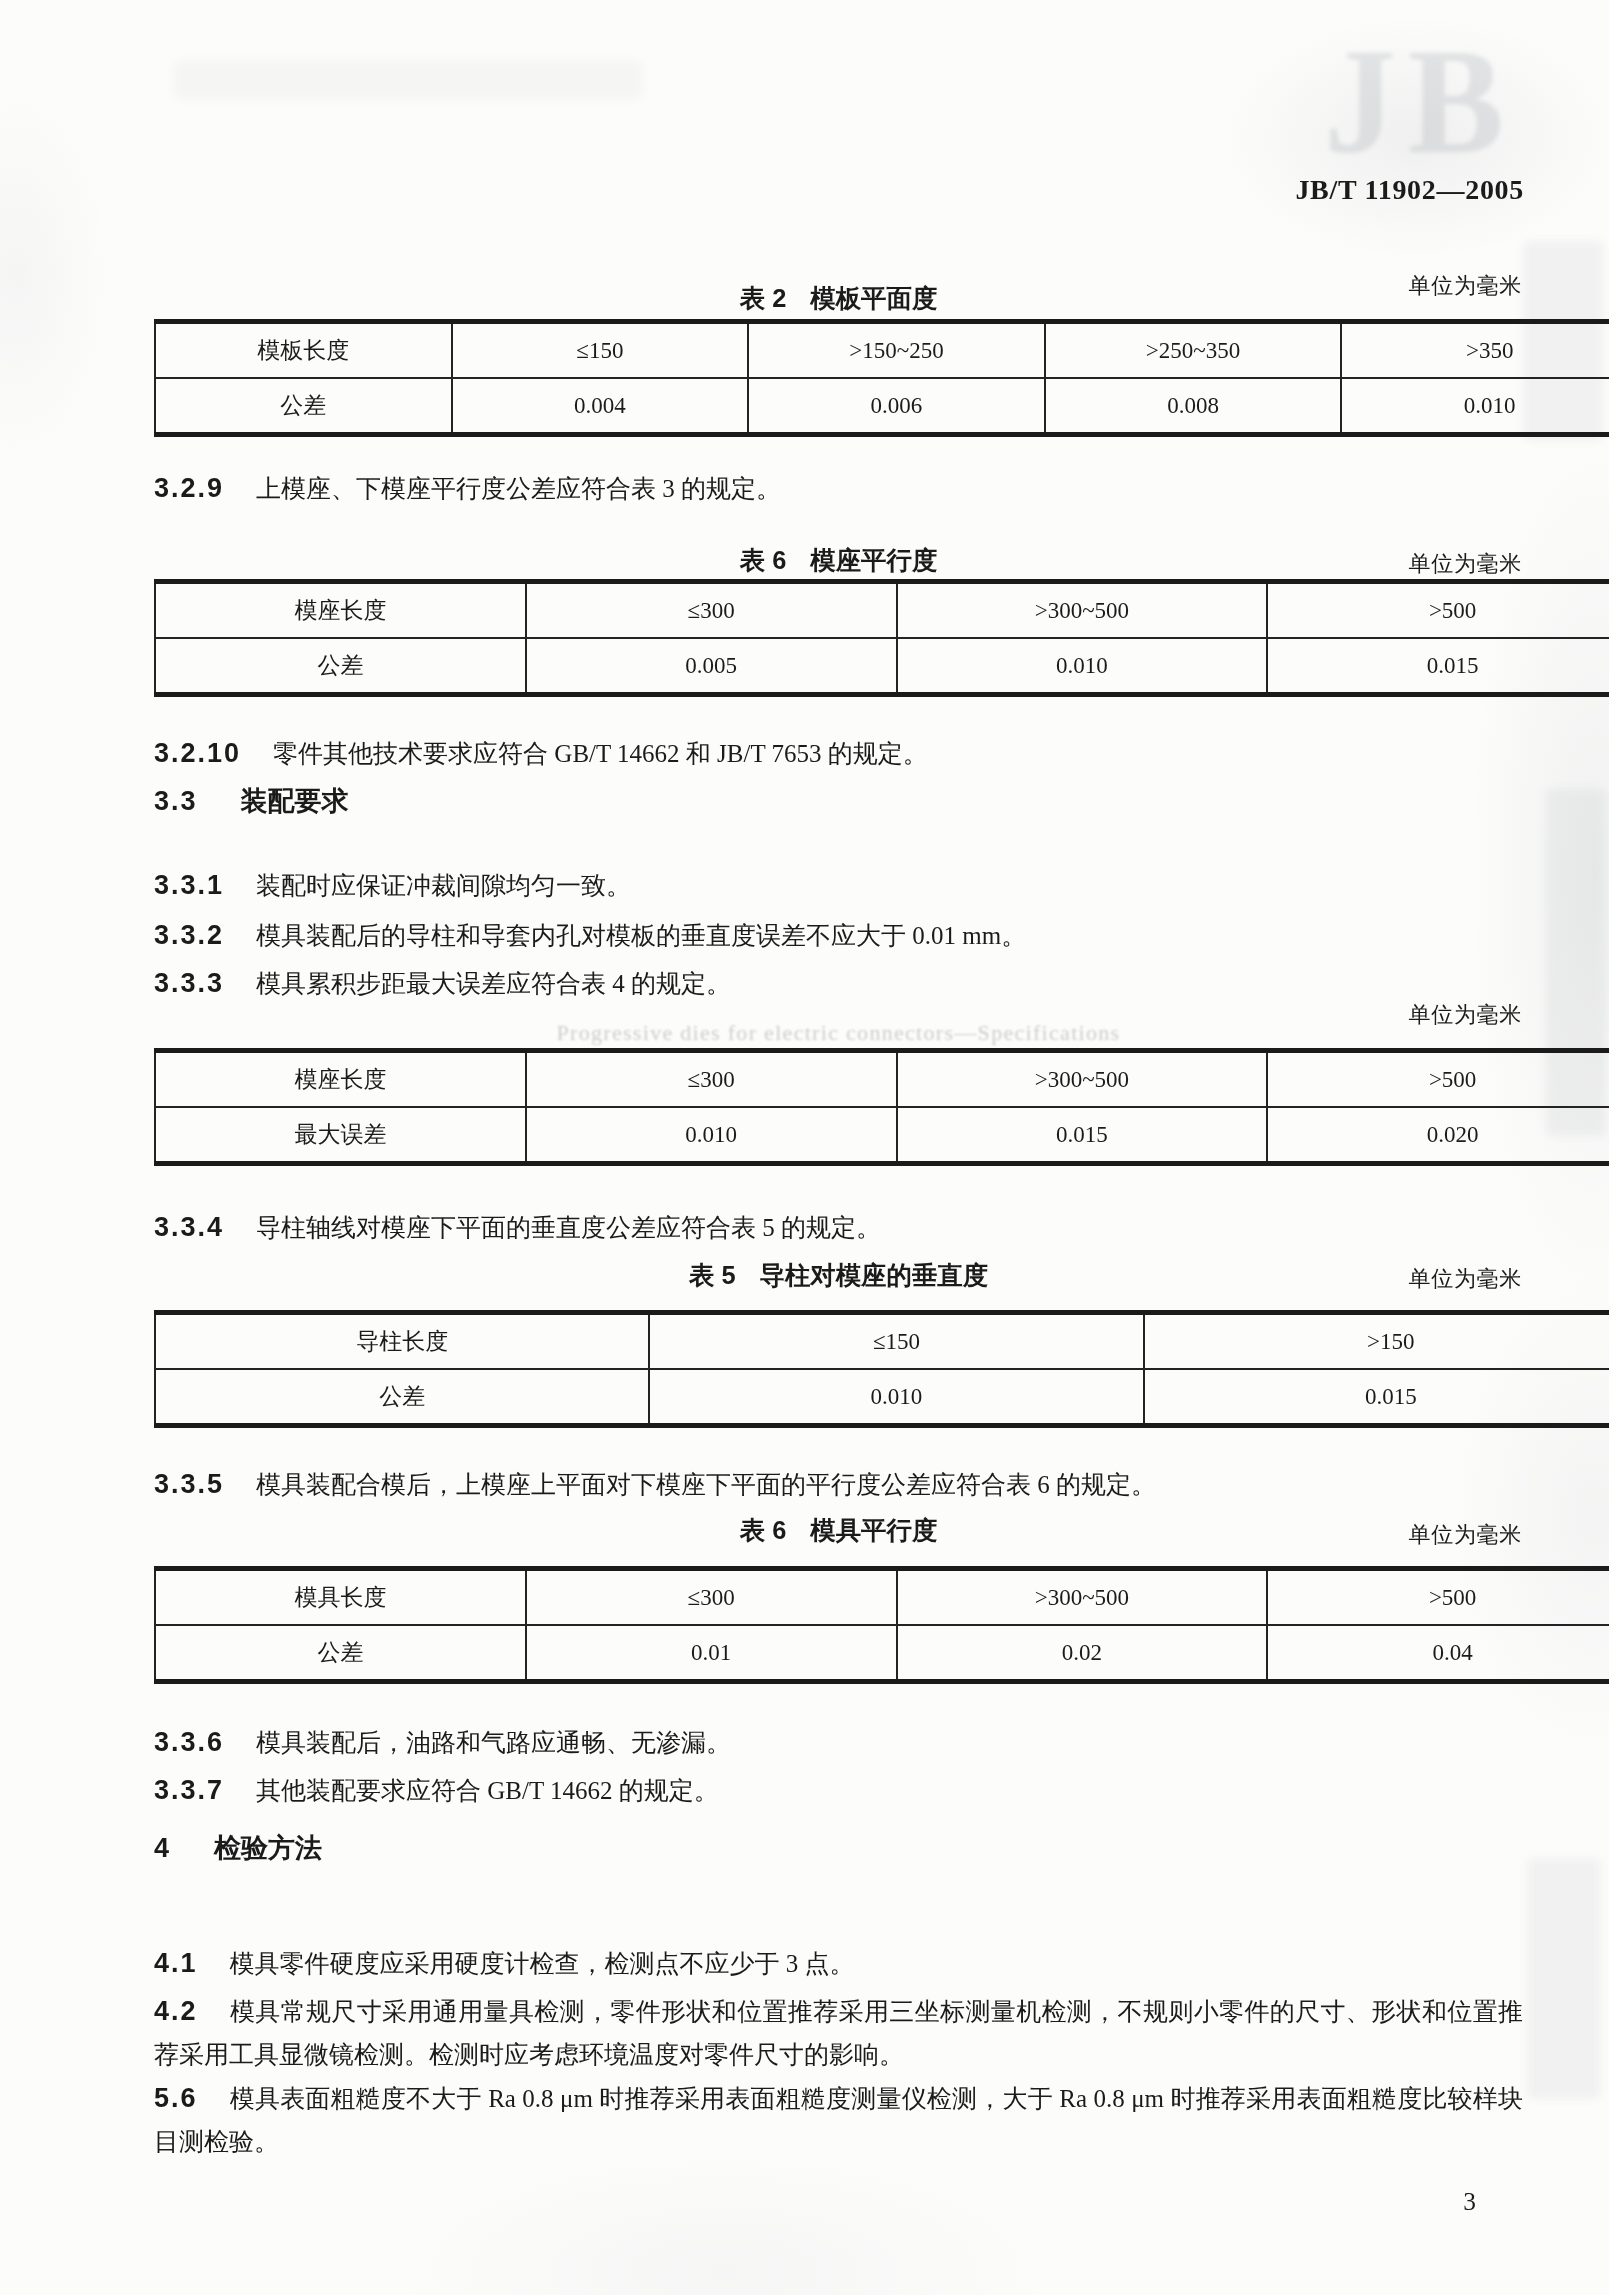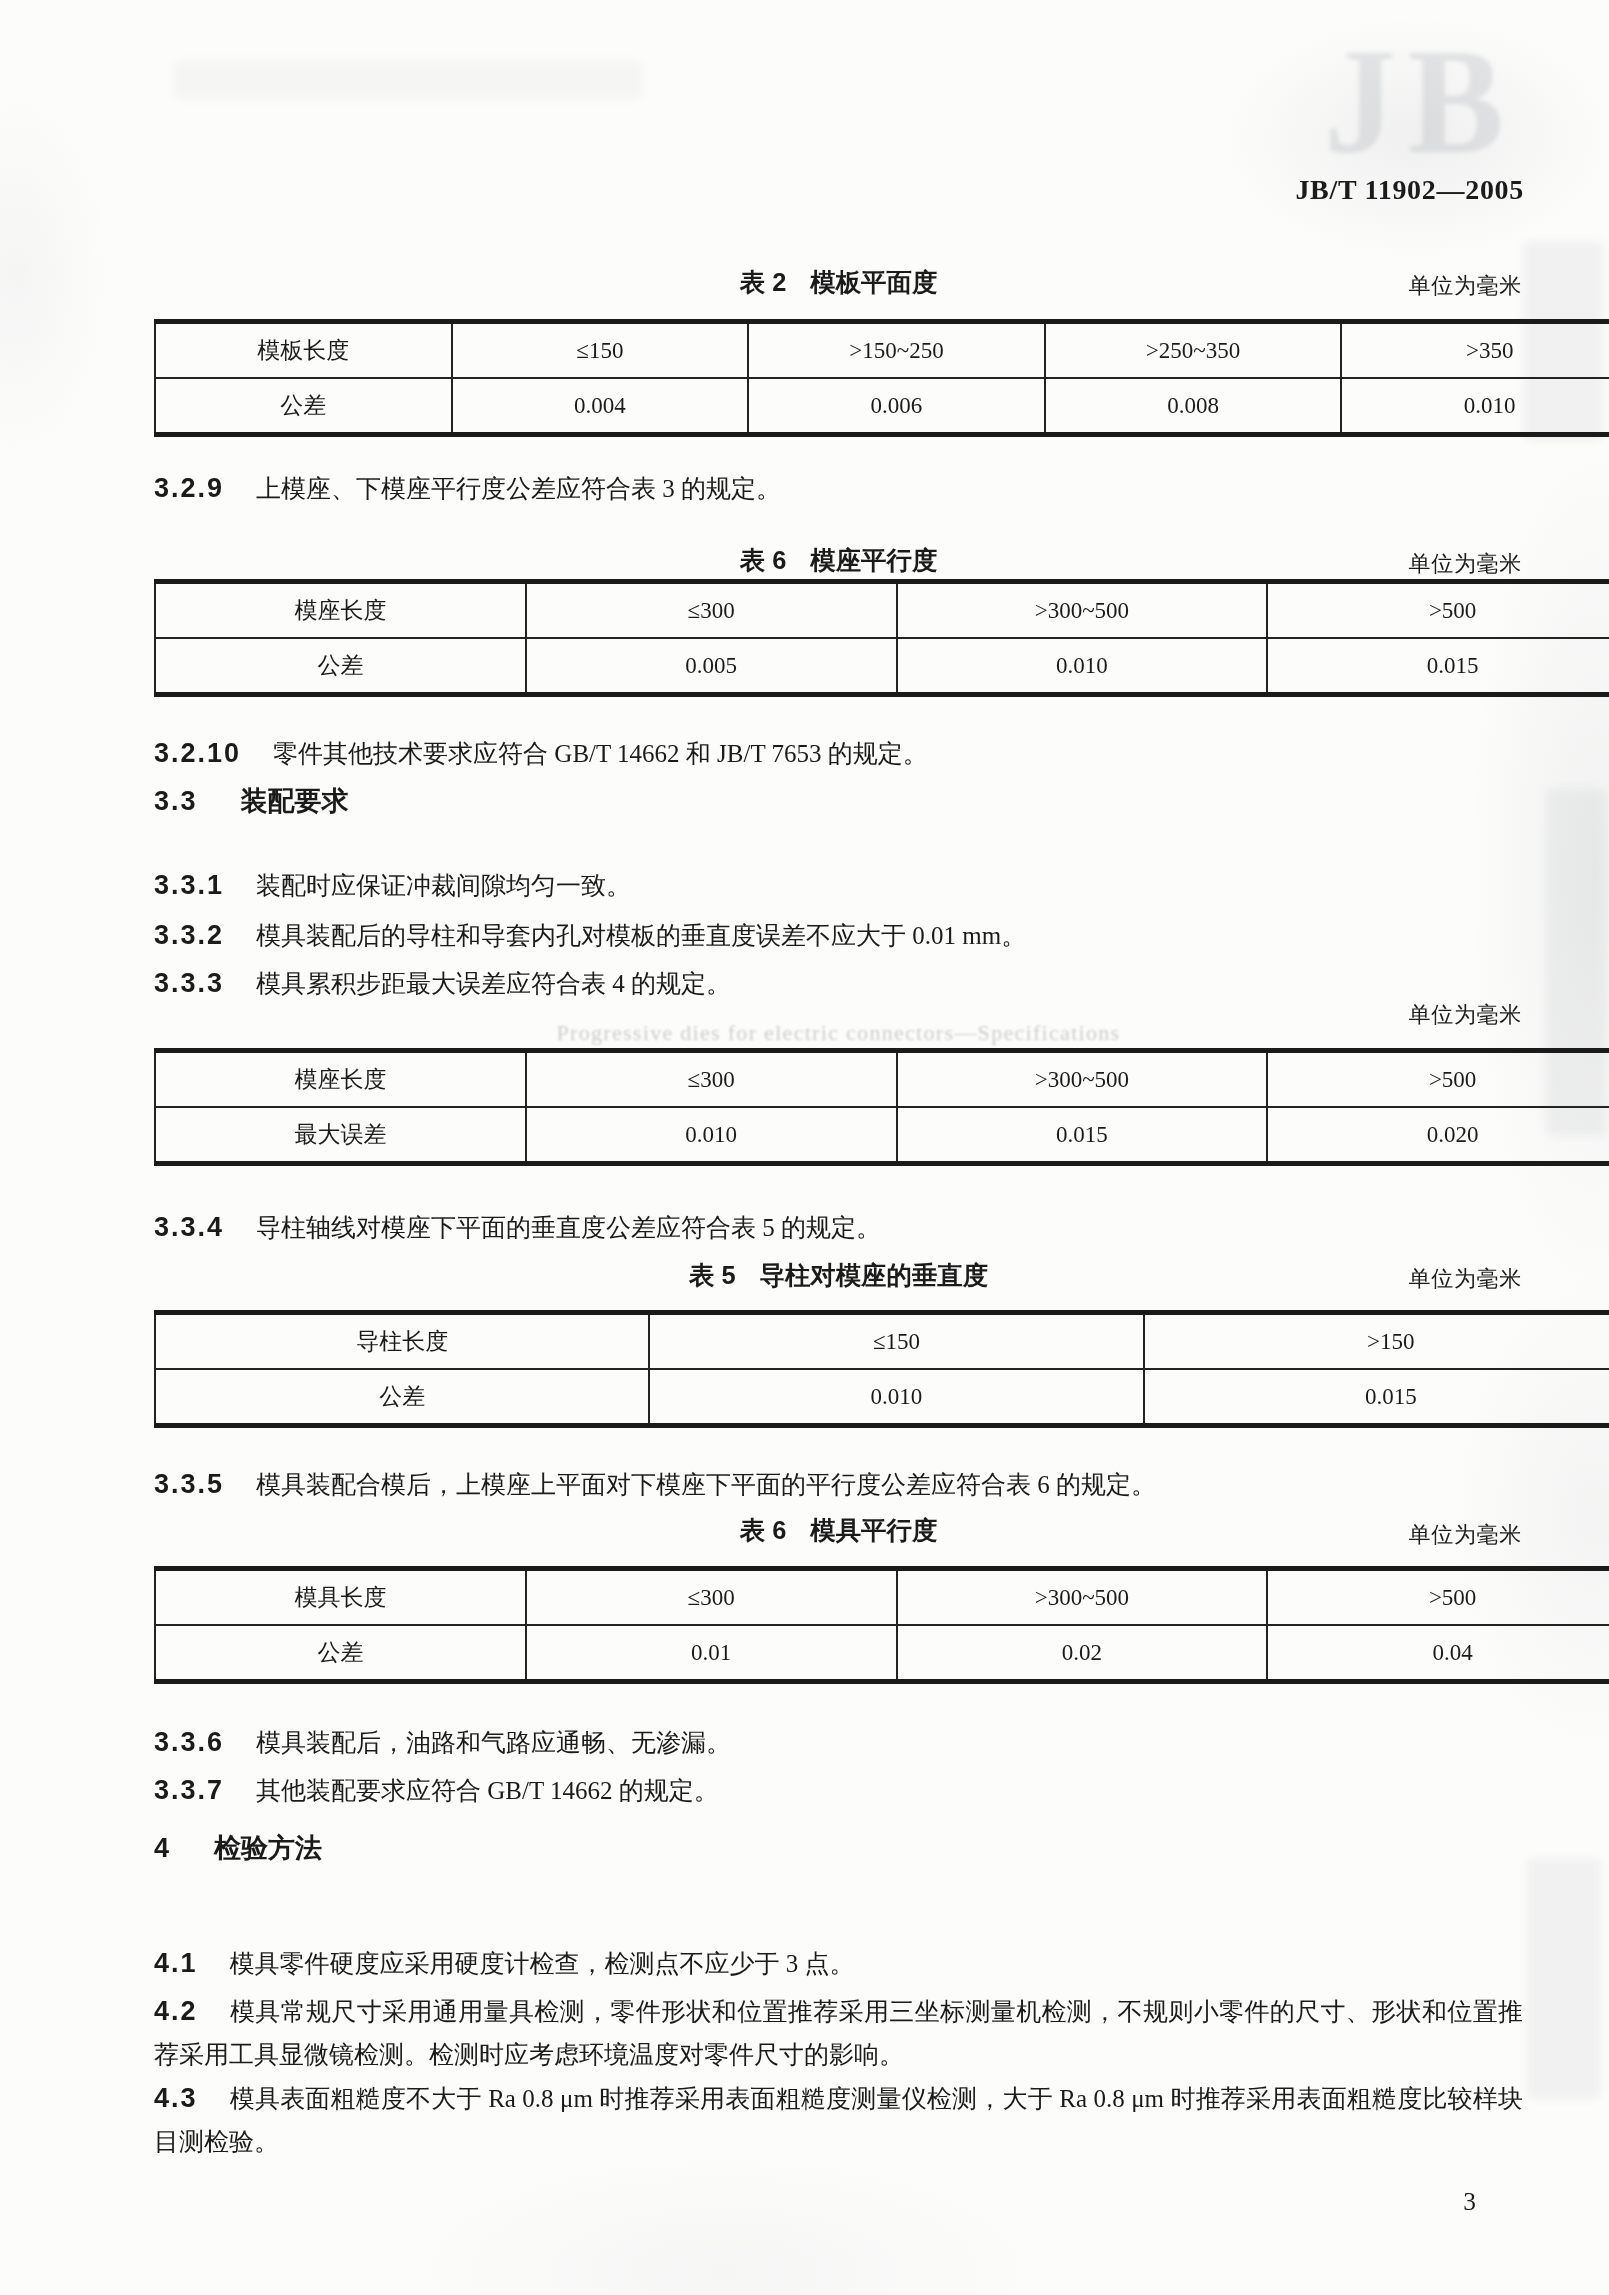--- a/index.html
+++ b/index.html
@@ -84,21 +84,21 @@
 <div class="page">
 
   <div class="ghost-logo">JB</div>
   <div class="artifact a1"></div>
   <div class="artifact a2"></div>
   <div class="artifact a3"></div>
   <div class="artifact a4"></div>
 
   <div class="std-code">JB/T 11902—2005</div>
 
-  <div class="caption" style="top:266px;">
+  <div class="caption" style="top:282px;">
     <span class="cap-no">表 2</span><span>模板平面度</span>
   </div>
   <div class="unit" style="top:271px;">单位为毫米</div>
   <div class="tbl" style="top:319px;">
     <table>
       <tbody>
           <tr>
         <td>模板长度</td>
         <td>≤150</td>
         <td>&gt;150~250</td>
@@ -245,19 +245,19 @@
     <span class="num">4</span><span>检验方法</span>
   </div>
 
   <p class="clause" style="top:1917px;">
     <span class="num">4.1</span><span>模具零件硬度应采用硬度计检查，检测点不应少于 3 点。</span>
   </p>
   <p class="clause" style="top:1965px;">
     <span class="num">4.2</span><span>模具常规尺寸采用通用量具检测，零件形状和位置推荐采用三坐标测量机检测，不规则小零件的尺寸、形状和位置推荐采用工具显微镜检测。检测时应考虑环境温度对零件尺寸的影响。</span>
   </p>
   <p class="clause" style="top:2052px;">
-    <span class="num">4.3</span><span>模具表面粗糙度不大于 Ra 0.8 μm 时推荐采用表面粗糙度测量仪检测，大于 Ra 0.8 μm 时推荐采用表面粗糙度比较样块目测检验。</span>
+    <span class="num">5.6</span><span>模具表面粗糙度不大于 Ra 0.8 μm 时推荐采用表面粗糙度测量仪检测，大于 Ra 0.8 μm 时推荐采用表面粗糙度比较样块目测检验。</span>
   </p>
 
   <div class="page-num">3</div>
 
 </div>
 
 
 </body></html>

